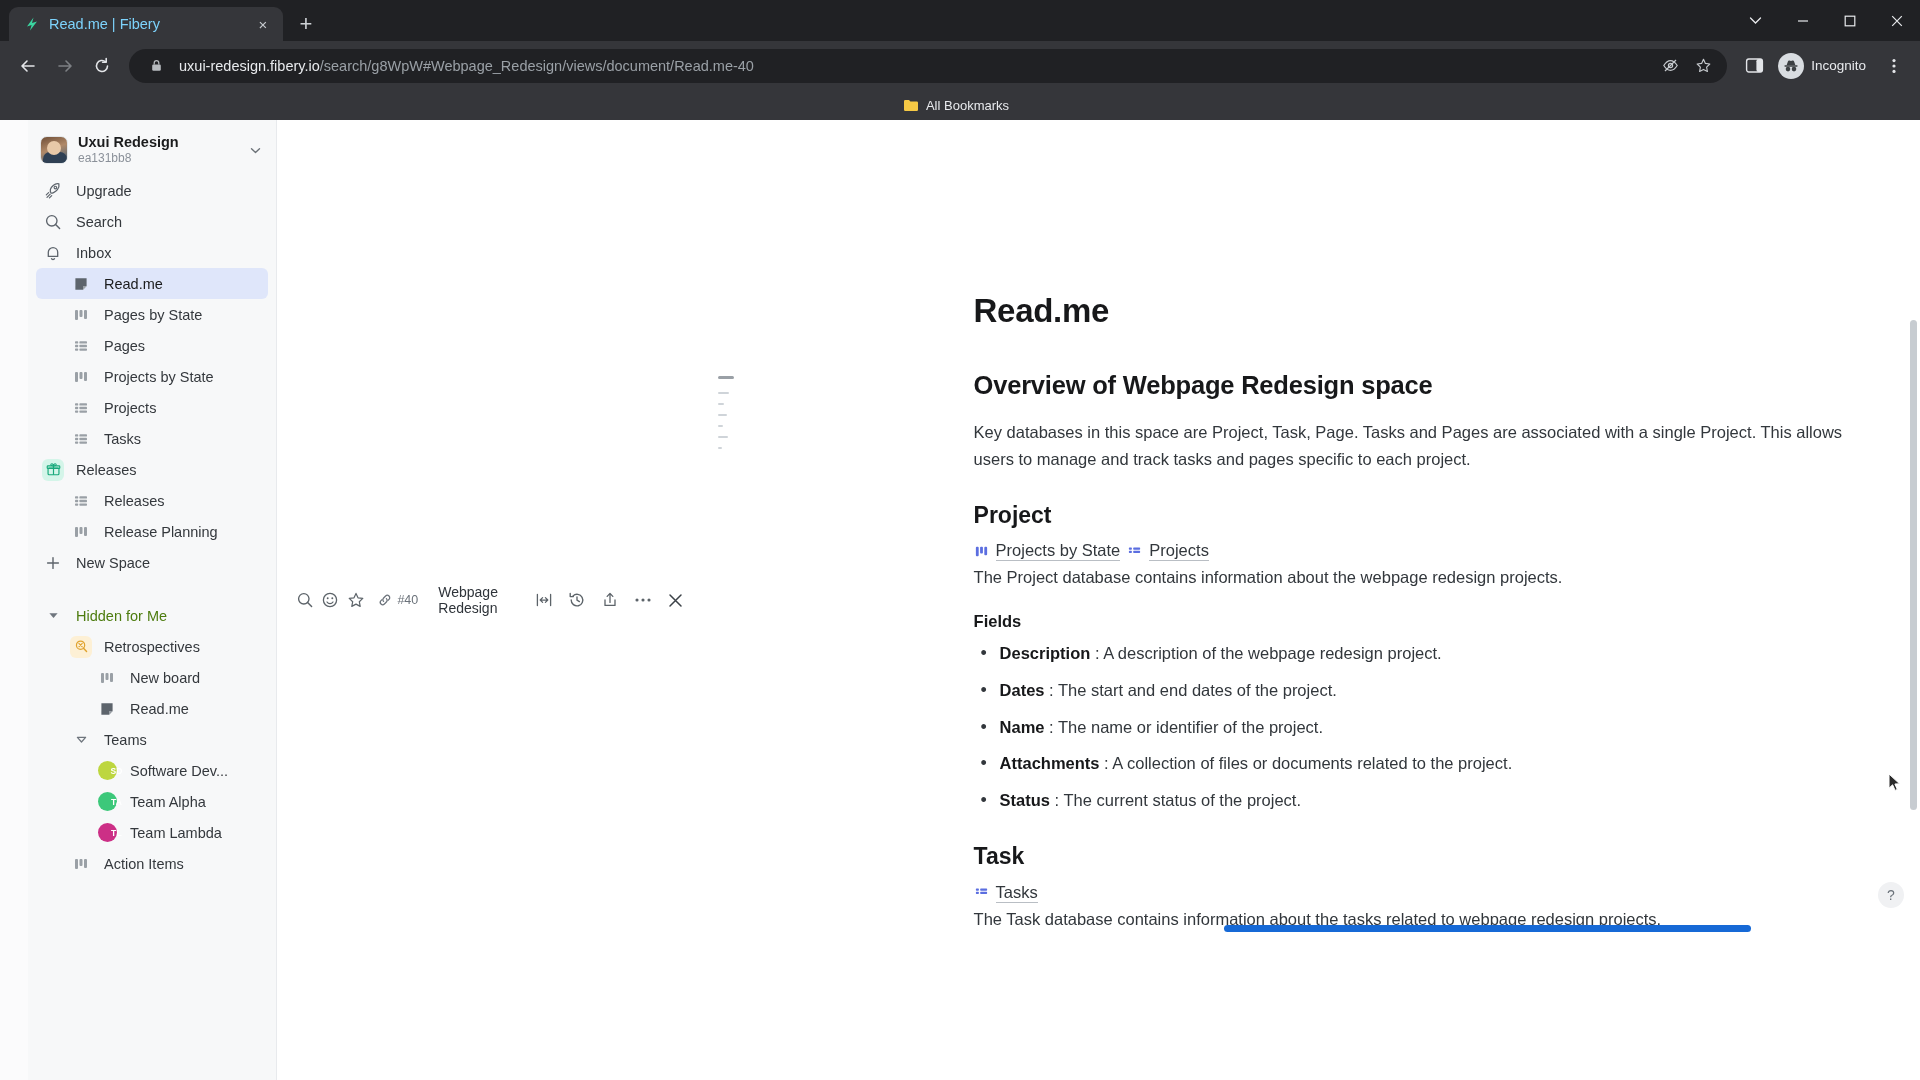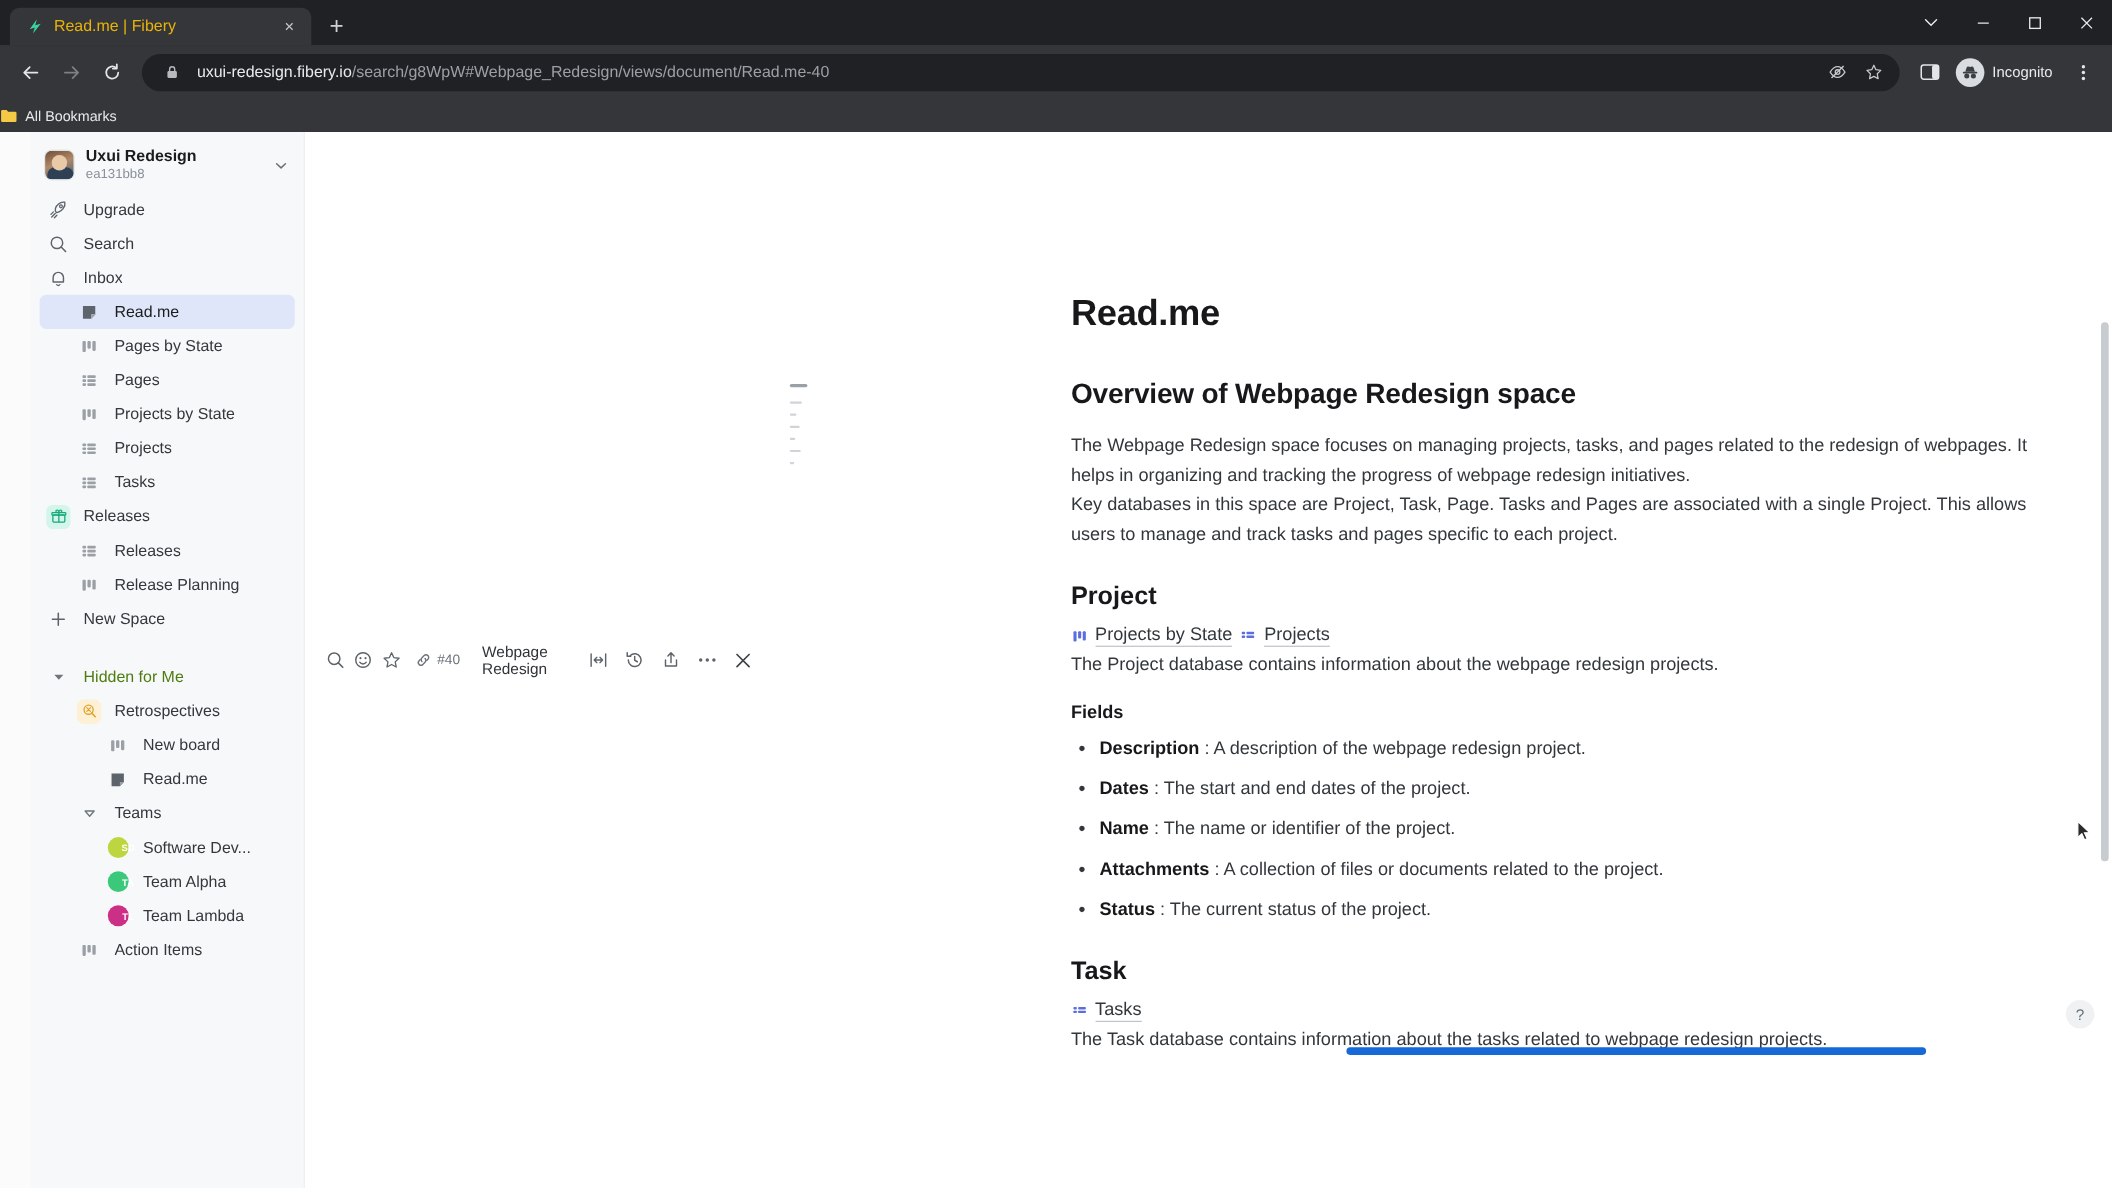--- a/index.html
+++ b/index.html
@@ -13,21 +13,21 @@
 
   
   .browser { width:1920px; height:1080px; display:flex; flex-direction:column; background:#202124; }
 
   .tabstrip { height:41px; background:#202124; display:flex; align-items:flex-end; padding-left:9px; position:relative; }
   .tab {
     width:274px; height:34px; background:#35363a; border-radius:9px 9px 0 0;
     display:flex; align-items:center; padding:0 10px 0 14px; gap:9px; position:relative;
   }
   .tab-fav { width:17px; height:17px; flex:0 0 17px; display:flex; align-items:center; justify-content:center; }
-  .tab-title { color:#eab308; font-size:14.5px; white-space:nowrap; overflow:hidden; text-overflow:ellipsis; flex:1; }
+  .tab-title { color:#7dd3fc; font-size:14.5px; white-space:nowrap; overflow:hidden; text-overflow:ellipsis; flex:1; }
   .tab-close { width:20px; height:20px; border-radius:50%; display:flex; align-items:center; justify-content:center; color:#c8ccd0; font-size:15px; }
   .newtab { width:34px; height:34px; margin-left:6px; margin-bottom:0px; display:flex; align-items:center; justify-content:center; color:#cdd1d5; font-size:22px; font-weight:300;}
   .winctl { position:absolute; right:0; top:0; height:41px; display:flex; align-items:center; }
   .winbtn { width:47px; height:41px; display:flex; align-items:center; justify-content:center; color:#e8eaed; }
 
   .toolbar { height:49px; background:#35363a; display:flex; align-items:center; padding:16px 11px; gap:3px; position:relative;}
   .navbtn { width:34px; height:34px; border-radius:50%; display:flex; align-items:center; justify-content:center; color:#e3e5e8; }
   .navbtn.dim { color:#7d8084; }
   .omnibox {
     flex:1; height:34px; background:#202124; border-radius:17px; display:flex; align-items:center;
@@ -35,21 +35,21 @@
   }
   .omnibox .url { font-size:14.5px; color:#9aa0a6; white-space:nowrap; overflow:hidden; text-overflow:ellipsis; flex:1;}
   .omnibox .url b { color:#e8eaed; font-weight:400; }
   .omni-icons { display:flex; align-items:center; gap:9px; }
   .omni-ic { width:24px; height:24px; display:flex; align-items:center; justify-content:center; color:#c5c9cd; }
   .profile-chip { display:flex; align-items:center; gap:7px; padding:3px 10px 3px 4px; border-radius:16px; }
   .profile-av { width:26px; height:26px; border-radius:50%; background:#d9dde1; display:flex; align-items:center; justify-content:center;}
   .profile-name { color:#e8eaed; font-size:13.5px; }
   .kebab { width:30px; height:34px; display:flex; align-items:center; justify-content:center; color:#e3e5e8; font-size:18px;}
 
-  .bookmarkbar { height:30px; background:#35363a; display:flex; align-items:center; justify-content:flex-start; padding-right:8px; gap:7px; }
+  .bookmarkbar { height:30px; background:#35363a; display:flex; align-items:center; justify-content:center; padding-right:8px; gap:7px; }
   .bmk { display:flex; align-items:center; gap:7px; color:#e8eaed; font-size:13px; }
 
   
   .app { flex:1; display:flex; background:#fbfbfc; overflow:hidden; }
 
   
   .sidebar { width:248px; flex:0 0 248px; background:#f7f8f9; display:flex; flex-direction:column; padding-top:7px; position:relative; overflow:hidden;margin-left:28px;}
   .ws-head { display:flex; align-items:center; padding:6px 12px 6px 12px; gap:10px; height:46px;}
   .ws-logo { width:28px; height:28px; border-radius:7px; overflow:hidden; flex:0 0 28px;
      background:linear-gradient(160deg,#6f4e37 0%,#b08968 45%,#3b5d7a 100%); position:relative; border:1px solid #e3e6e9;}
@@ -578,21 +578,20 @@
             <div class="ol" style="width:5px"></div>
             <div class="ol" style="width:10px"></div>
             <div class="ol" style="width:4px"></div>
           </div>
         </div>
 
         <div class="doc-body">
           <h1 class="doc-h1">Read.me</h1>
 
           <h2 class="doc-h2">Overview of Webpage Redesign space</h2>
-          <p class="doc-p">The Webpage Redesign space focuses on managing projects, tasks, and pages related to the redesign of webpages. It helps in organizing and tracking the progress of webpage redesign initiatives.</p>
           <p class="doc-p p-gap">Key databases in this space are Project, Task, Page. Tasks and Pages are associated with a single Project. This allows users to manage and track tasks and pages specific to each project.</p>
 
           <h3 class="doc-h3">Project</h3>
 
           <div class="linkline">
             <span class="dblink">
               <span>
                 <svg width="15" height="15" viewBox="0 0 16 16">
                     <rect x="2" y="3" width="3" height="10" rx="1" fill="#5b6ee0"></rect>
                     <rect x="6.5" y="3" width="3" height="7" rx="1" fill="#5b6ee0"></rect>

